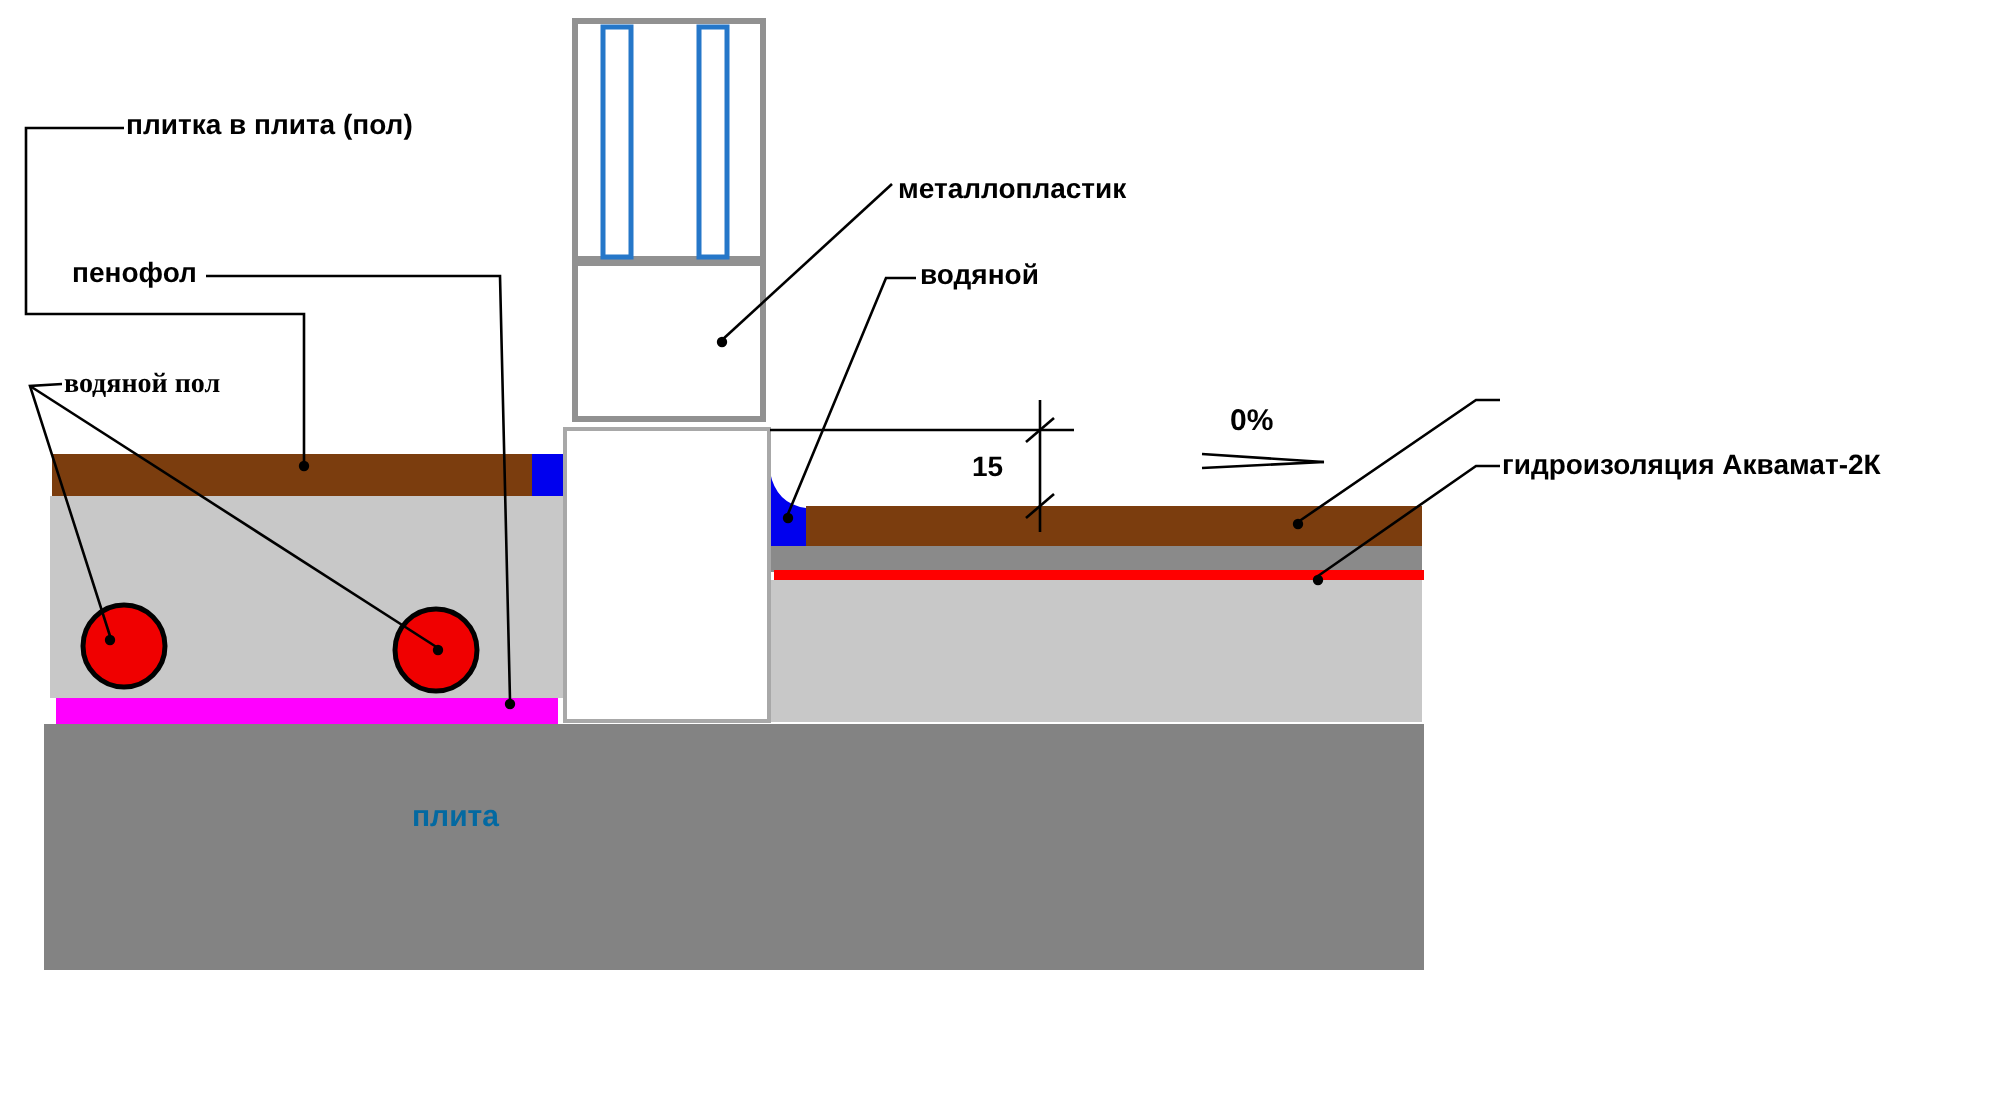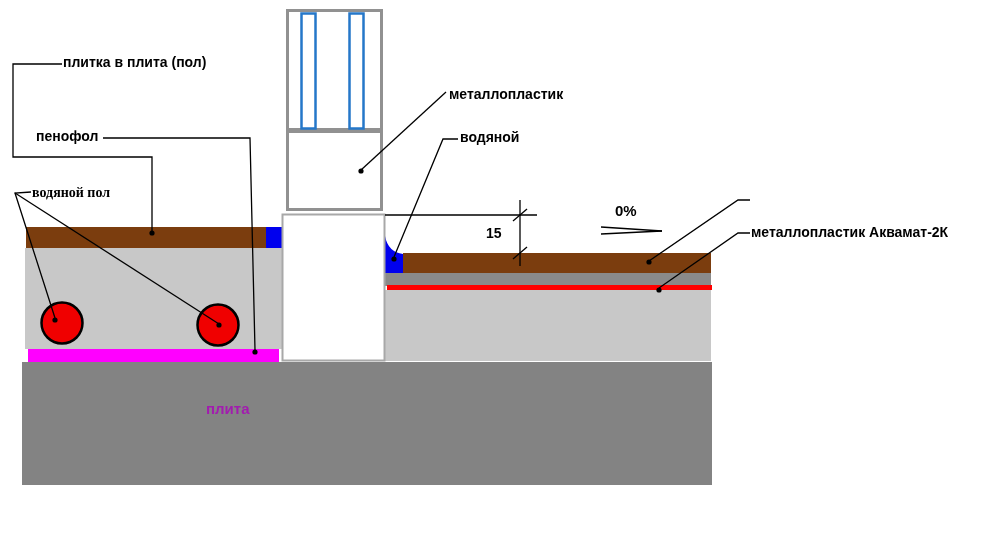--- a/index.html
+++ b/index.html
@@ -8,21 +8,21 @@
   #geo{position:absolute;left:0;top:0;}
   .ln{stroke:#000000;stroke-width:1.3;fill:none;}
   .dot{fill:#000000;stroke:none;}
   .frame{fill:#ffffff;stroke:#919191;}
   .wall{fill:#ffffff;stroke:#a8a8a8;stroke-width:2;}
   .pipe{stroke:#000000;stroke-width:2.5;}
   .glass{fill:#ffffff;stroke-width:2.5;}
   .lbl{position:absolute;font-weight:bold;font-size:14px;color:#000;white-space:nowrap;line-height:1.1;}
   .lbl-dim{font-size:14px;}
   .lbl-slope{font-size:15px;}
-  .lbl-slab{font-size:15px;color:#a21caf;}
+  .lbl-slab{font-size:15px;color:#0369a1;}
 </style>
 </head>
 <body>
 
 <div id="canvas">
 
   <svg id="geo" width="1000" height="557" viewBox="0 0 1000 557">
 
     <rect x="26" y="227" width="240" height="21" fill="#7b3d0e"></rect>
     <rect x="266" y="227" width="16" height="21" fill="#0000ee"></rect>
@@ -83,21 +83,21 @@
 
   <div class="lbl" style="left:36px;top:129px;">пенофол</div>
 
   <div class="lbl" style="left:32px;top:185px;font-family:Liberation Serif, serif;">водяной пол</div>
 
   <div class="lbl" style="left:449px;top:87px;">металлопластик</div>
 
   <div class="lbl" style="left:460px;top:130px;">водяной</div>
 
 
-  <div class="lbl" style="left:751px;top:225px;">металлопластик Аквамат-2К</div>
+  <div class="lbl" style="left:751px;top:225px;">гидроизоляция Аквамат-2К</div>
 
   <div class="lbl lbl-dim" style="left:486px;top:226px;">15</div>
 
   <div class="lbl lbl-slope" style="left:615px;top:203px;">0%</div>
 
   <div class="lbl lbl-slab" style="left:206px;top:401px;">плита</div>
 
 </div>
 
 </body></html>

